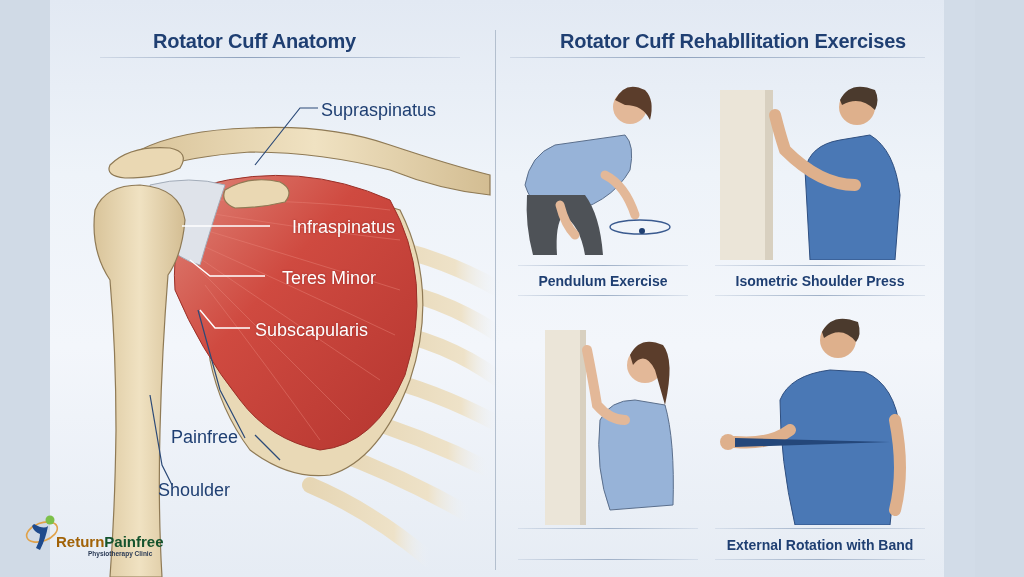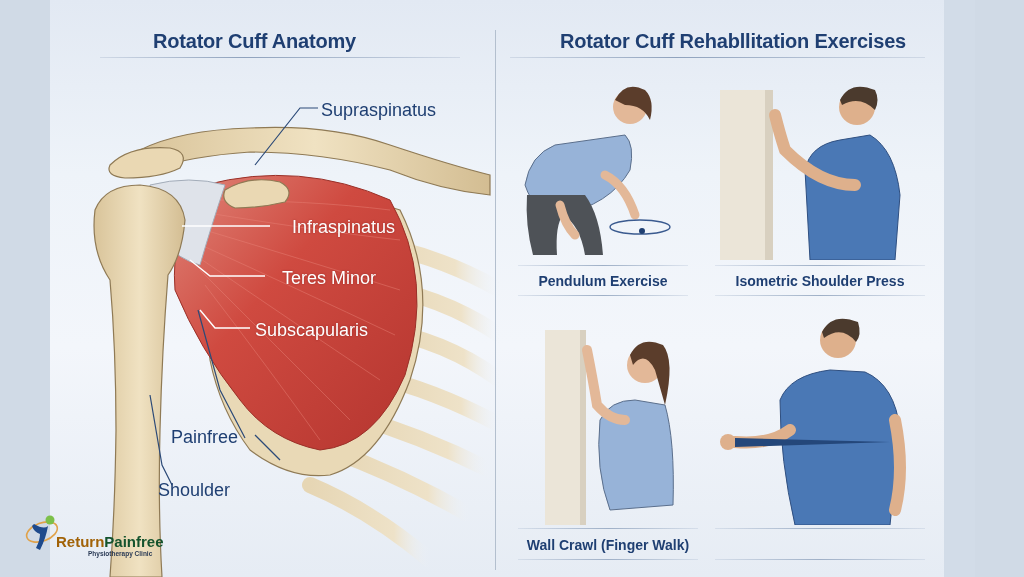--- a/index.html
+++ b/index.html
@@ -139,33 +139,33 @@
 
   <svg class="panel" style="left:475px;top:310px;" width="180" height="215" viewBox="0 0 180 215">
     <rect x="20" y="20" width="40" height="195" fill="#ebe5d8"></rect>
     <rect x="55" y="20" width="6" height="195" fill="#d8d0c0"></rect>
     <path d="M75 110 Q85 90 110 90 L140 95 Q150 130 148 195 L85 200 Q70 160 75 110Z" fill="#97b3d8" stroke="#5b6f8c" stroke-width="1"></path>
     <circle cx="120" cy="55" r="18" fill="#e3b898"></circle>
     <path d="M105 45 Q115 25 138 35 Q150 50 140 95 L130 60 Q120 40 108 55Z" fill="#5b3d2b"></path>
     <path d="M62 40 Q68 70 72 95 Q85 110 100 110" stroke="#e3b898" stroke-width="10" fill="none" stroke-linecap="round"></path>
   </svg>
   <div class="cap-rule" style="left:468px;top:528px;width:180px;"></div>
-  <div class="caption" style="left:468px;top:537px;width:180px;">Wall Crawl (Finger Walk)</div>
   <div class="cap-rule" style="left:468px;top:559px;width:180px;"></div>
 
   <svg class="panel" style="left:660px;top:310px;" width="220" height="215" viewBox="0 0 220 215">
     <path d="M70 90 Q80 65 120 60 L155 62 Q185 75 190 120 L180 215 L85 215 Q70 150 70 90Z" fill="#4a78b5" stroke="#2f4f80" stroke-width="1"></path>
     <circle cx="128" cy="30" r="18" fill="#deb08c"></circle>
     <path d="M112 22 Q122 2 148 12 Q152 25 146 32 Q132 15 114 28Z" fill="#4b3a2d"></path>
     <path d="M80 120 Q60 135 25 132" stroke="#deb08c" stroke-width="12" fill="none" stroke-linecap="round"></path>
     <circle cx="18" cy="132" r="8" fill="#deb08c"></circle>
     <path d="M25 128 L180 132 L25 137Z" fill="#24477a"></path>
     <path d="M185 110 Q195 160 185 200" stroke="#deb08c" stroke-width="12" fill="none" stroke-linecap="round"></path>
   </svg>
   <div class="cap-rule" style="left:665px;top:528px;width:210px;"></div>
+  <div class="caption" style="left:665px;top:537px;width:210px;">External Rotation with Band</div>
   <div class="cap-rule" style="left:665px;top:559px;width:210px;"></div>
 </div>
 
 <div class="logo">
   <svg width="40" height="45" viewBox="0 0 40 45" style="position:absolute;left:0;top:0;">
     <ellipse cx="18" cy="20" rx="16" ry="9" fill="none" stroke="#e0a24a" stroke-width="1.6" transform="rotate(-20 18 20)"></ellipse>
     <circle cx="26" cy="8" r="4.5" fill="#7cc04a"></circle>
     <path d="M10 12 Q20 18 24 14 Q22 26 16 38 L12 36 Q16 28 16 22 Q10 20 8 14Z" fill="#1e4a8c"></path>
   </svg>
   <div class="logo-text">

